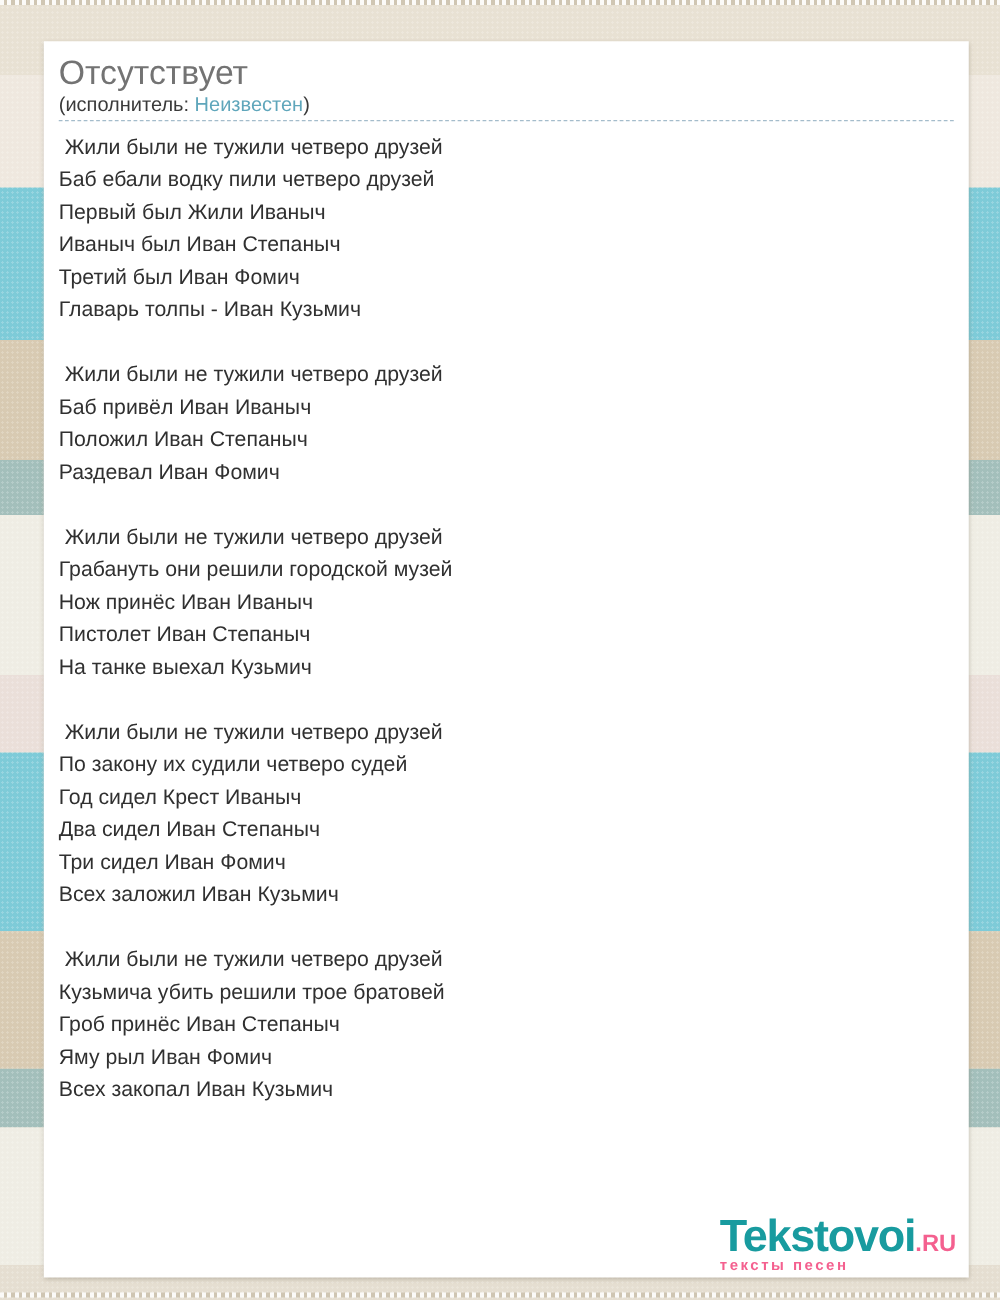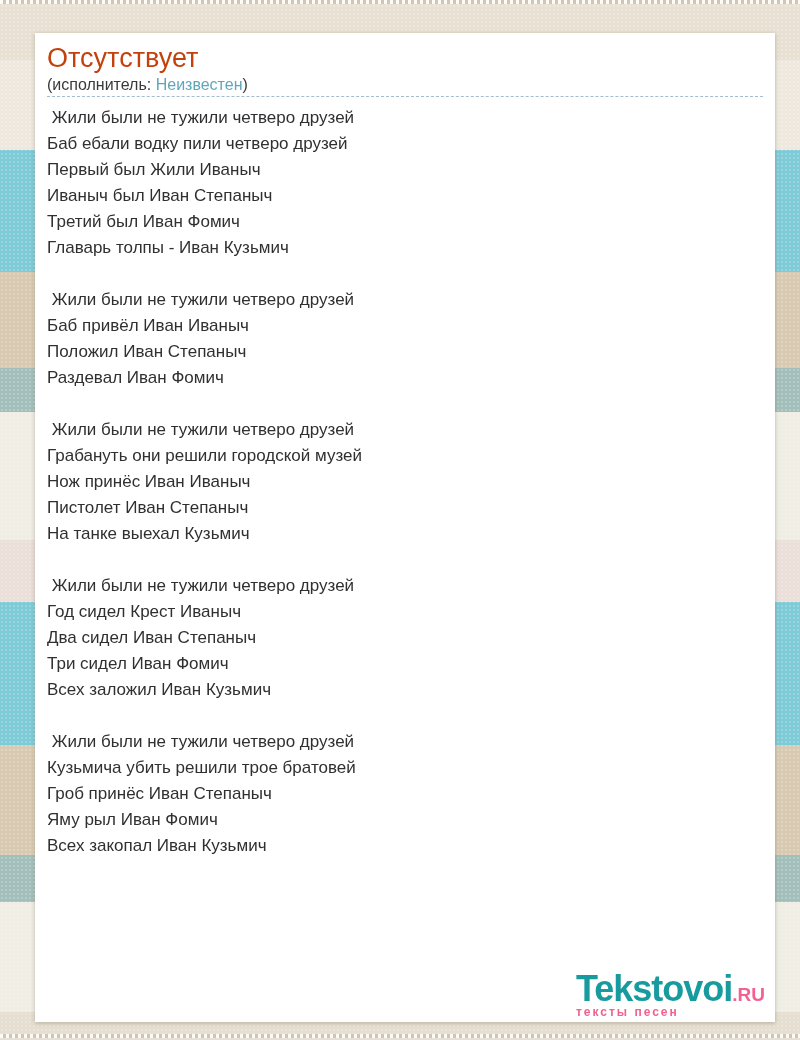--- a/index.html
+++ b/index.html
@@ -27,21 +27,21 @@
   }
   .edge{position:absolute;left:0;width:800px;height:4px;z-index:3;
     background:repeating-linear-gradient(90deg, rgba(255,255,255,.85) 0 3px, rgba(203,193,173,.85) 3px 6px);}
   .edge.top{top:0;}
   .edge.bottom{top:1034px;}
   .box{
     position:absolute;left:35px;top:33px;width:740px;height:989px;z-index:2;
     background:#FFFFFF;box-sizing:border-box;padding:10px 12px;
     box-shadow:0 1px 4px rgba(120,110,90,.45);
   }
-  h1.title{margin:0;color:#c2410c;font-size:27px;font-weight:400;line-height:30px;}
+  h1.title{margin:0;color:#737373;font-size:27px;font-weight:400;line-height:30px;}
   .artist{font-size:16px;color:#3A3A3A;line-height:19px;padding:2px 0 2px;
     border-bottom:1px dashed #A4BCCB;}
   .artist-link{color:#5FA6BB;text-decoration:none;cursor:pointer;}
   .lyrics{margin-top:8px;font-size:17px;color:#303030;}
   .verse{margin:0 0 26px 0;}
   .line{line-height:26px;white-space:pre-wrap;}
   .logo{position:absolute;right:10px;bottom:4px;text-align:left;line-height:1;cursor:pointer;}
   .logo-main{font-weight:bold;font-size:36px;color:#189B9F;letter-spacing:-1px;}
   .logo-tld{font-weight:bold;font-size:19px;color:#F4608F;}
   .logo-tagline{font-weight:bold;font-size:12px;color:#F4608F;letter-spacing:2px;margin-top:-1px;}
@@ -86,20 +86,21 @@
     </div>
     <div class="verse">
       <div class="line"> Жили были не тужили четверо друзей</div>
       <div class="line">Грабануть они решили городской музей</div>
       <div class="line">Нож принёс Иван Иваныч</div>
       <div class="line">Пистолет Иван Степаныч</div>
       <div class="line">На танке выехал Кузьмич</div>
     </div>
     <div class="verse">
       <div class="line"> Жили были не тужили четверо друзей</div>
+      <div class="line">По закону их судили четверо судей</div>
       <div class="line">Год сидел Крест Иваныч</div>
       <div class="line">Два сидел Иван Степаныч</div>
       <div class="line">Три сидел Иван Фомич</div>
       <div class="line">Всех заложил Иван Кузьмич</div>
     </div>
     <div class="verse">
       <div class="line"> Жили были не тужили четверо друзей</div>
       <div class="line">Кузьмича убить решили трое братовей</div>
       <div class="line">Гроб принёс Иван Степаныч</div>
       <div class="line">Яму рыл Иван Фомич</div>

